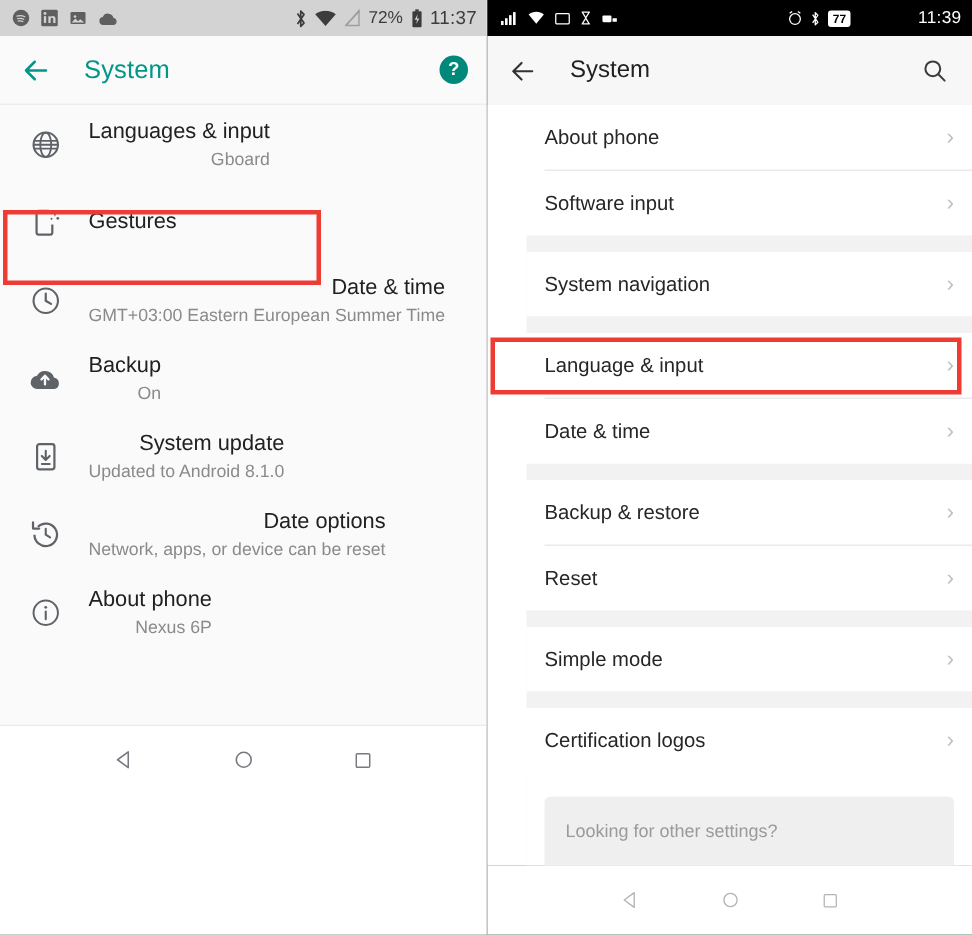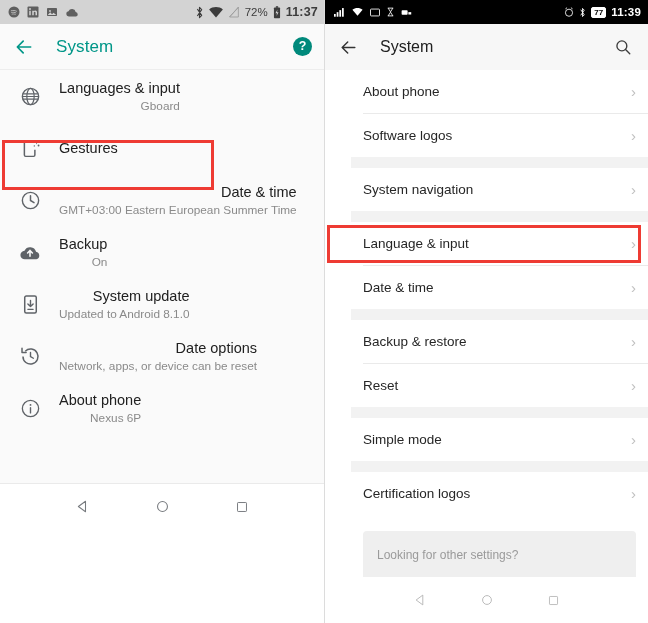--- a/index.html
+++ b/index.html
@@ -19,21 +19,21 @@
     position: relative;
   }
   .statusbar-light {
     height: 24px; background: #d3d3d3;
     display: flex; align-items: center;
     padding: 0 6px 0 8px; flex: 0 0 24px;
     color: #4a4a4a;
   }
   .sb-left { display: flex; align-items: center; gap: 7px; }
   .sb-right { margin-left: auto; display: flex; align-items: center; gap: 5px; }
-  .sb-time { font-size: 12.5px; color: #3c3c3c; letter-spacing: .2px; font-weight: bold; }
+  .sb-time { font-size: 12.5px; color: #3c3c3c; letter-spacing: .2px; }
   .sb-batt-txt { font-size: 11.5px; color: #3c3c3c; }
   .ico { display: inline-flex; align-items: center; justify-content: center; }
 
   .appbar-left {
     height: 46px; flex: 0 0 46px;
     background: #fafafa;
     display: flex; align-items: center;
     padding: 0 12px 0 14px;
     border-bottom: 1px solid #ededed;
   }
@@ -83,21 +83,21 @@
     width: 324px; height: 623px;
     display: flex; flex-direction: column;
     background: #14532d; position: relative;
     border-left: 1px solid #dcdcdc;
   }
   .statusbar-dark {
     height: 24px; flex: 0 0 24px; background: #000000;
     display: flex; align-items: center; padding: 0 7px 0 9px;
     color: #ffffff;
   }
-  .statusbar-dark .sb-time { color: #fff; font-size: 11.5px; }
+  .statusbar-dark .sb-time { color: #fff; font-size: 11.5px; margin-left: 40px; }
   .sb-batt-box {
     border: 1px solid #fff; border-radius: 2px;
     padding: 0 2px; font-size: 8px; line-height: 9px;
     background: #fff; color: #000; font-weight: bold;
   }
 
   .appbar-right {
     height: 46px; flex: 0 0 46px; background: #f7f7f7;
     display: flex; align-items: center;
     padding: 0 16px 0 14px;
@@ -405,21 +405,21 @@
     <div class="list-right">
       <div class="rb-spacer"></div>
 
       <div class="group">
         <div class="row-r">
           <span class="rtitle">About phone</span>
           <span class="chev">›</span>
         </div>
         <div class="divider"></div>
         <div class="row-r">
-          <span class="rtitle">Software logos</span>
+          <span class="rtitle">Software input</span>
           <span class="chev">›</span>
         </div>
       </div>
 
       <div class="gap"></div>
 
       <div class="group">
         <div class="row-r">
           <span class="rtitle">System navigation</span>
           <span class="chev">›</span>

